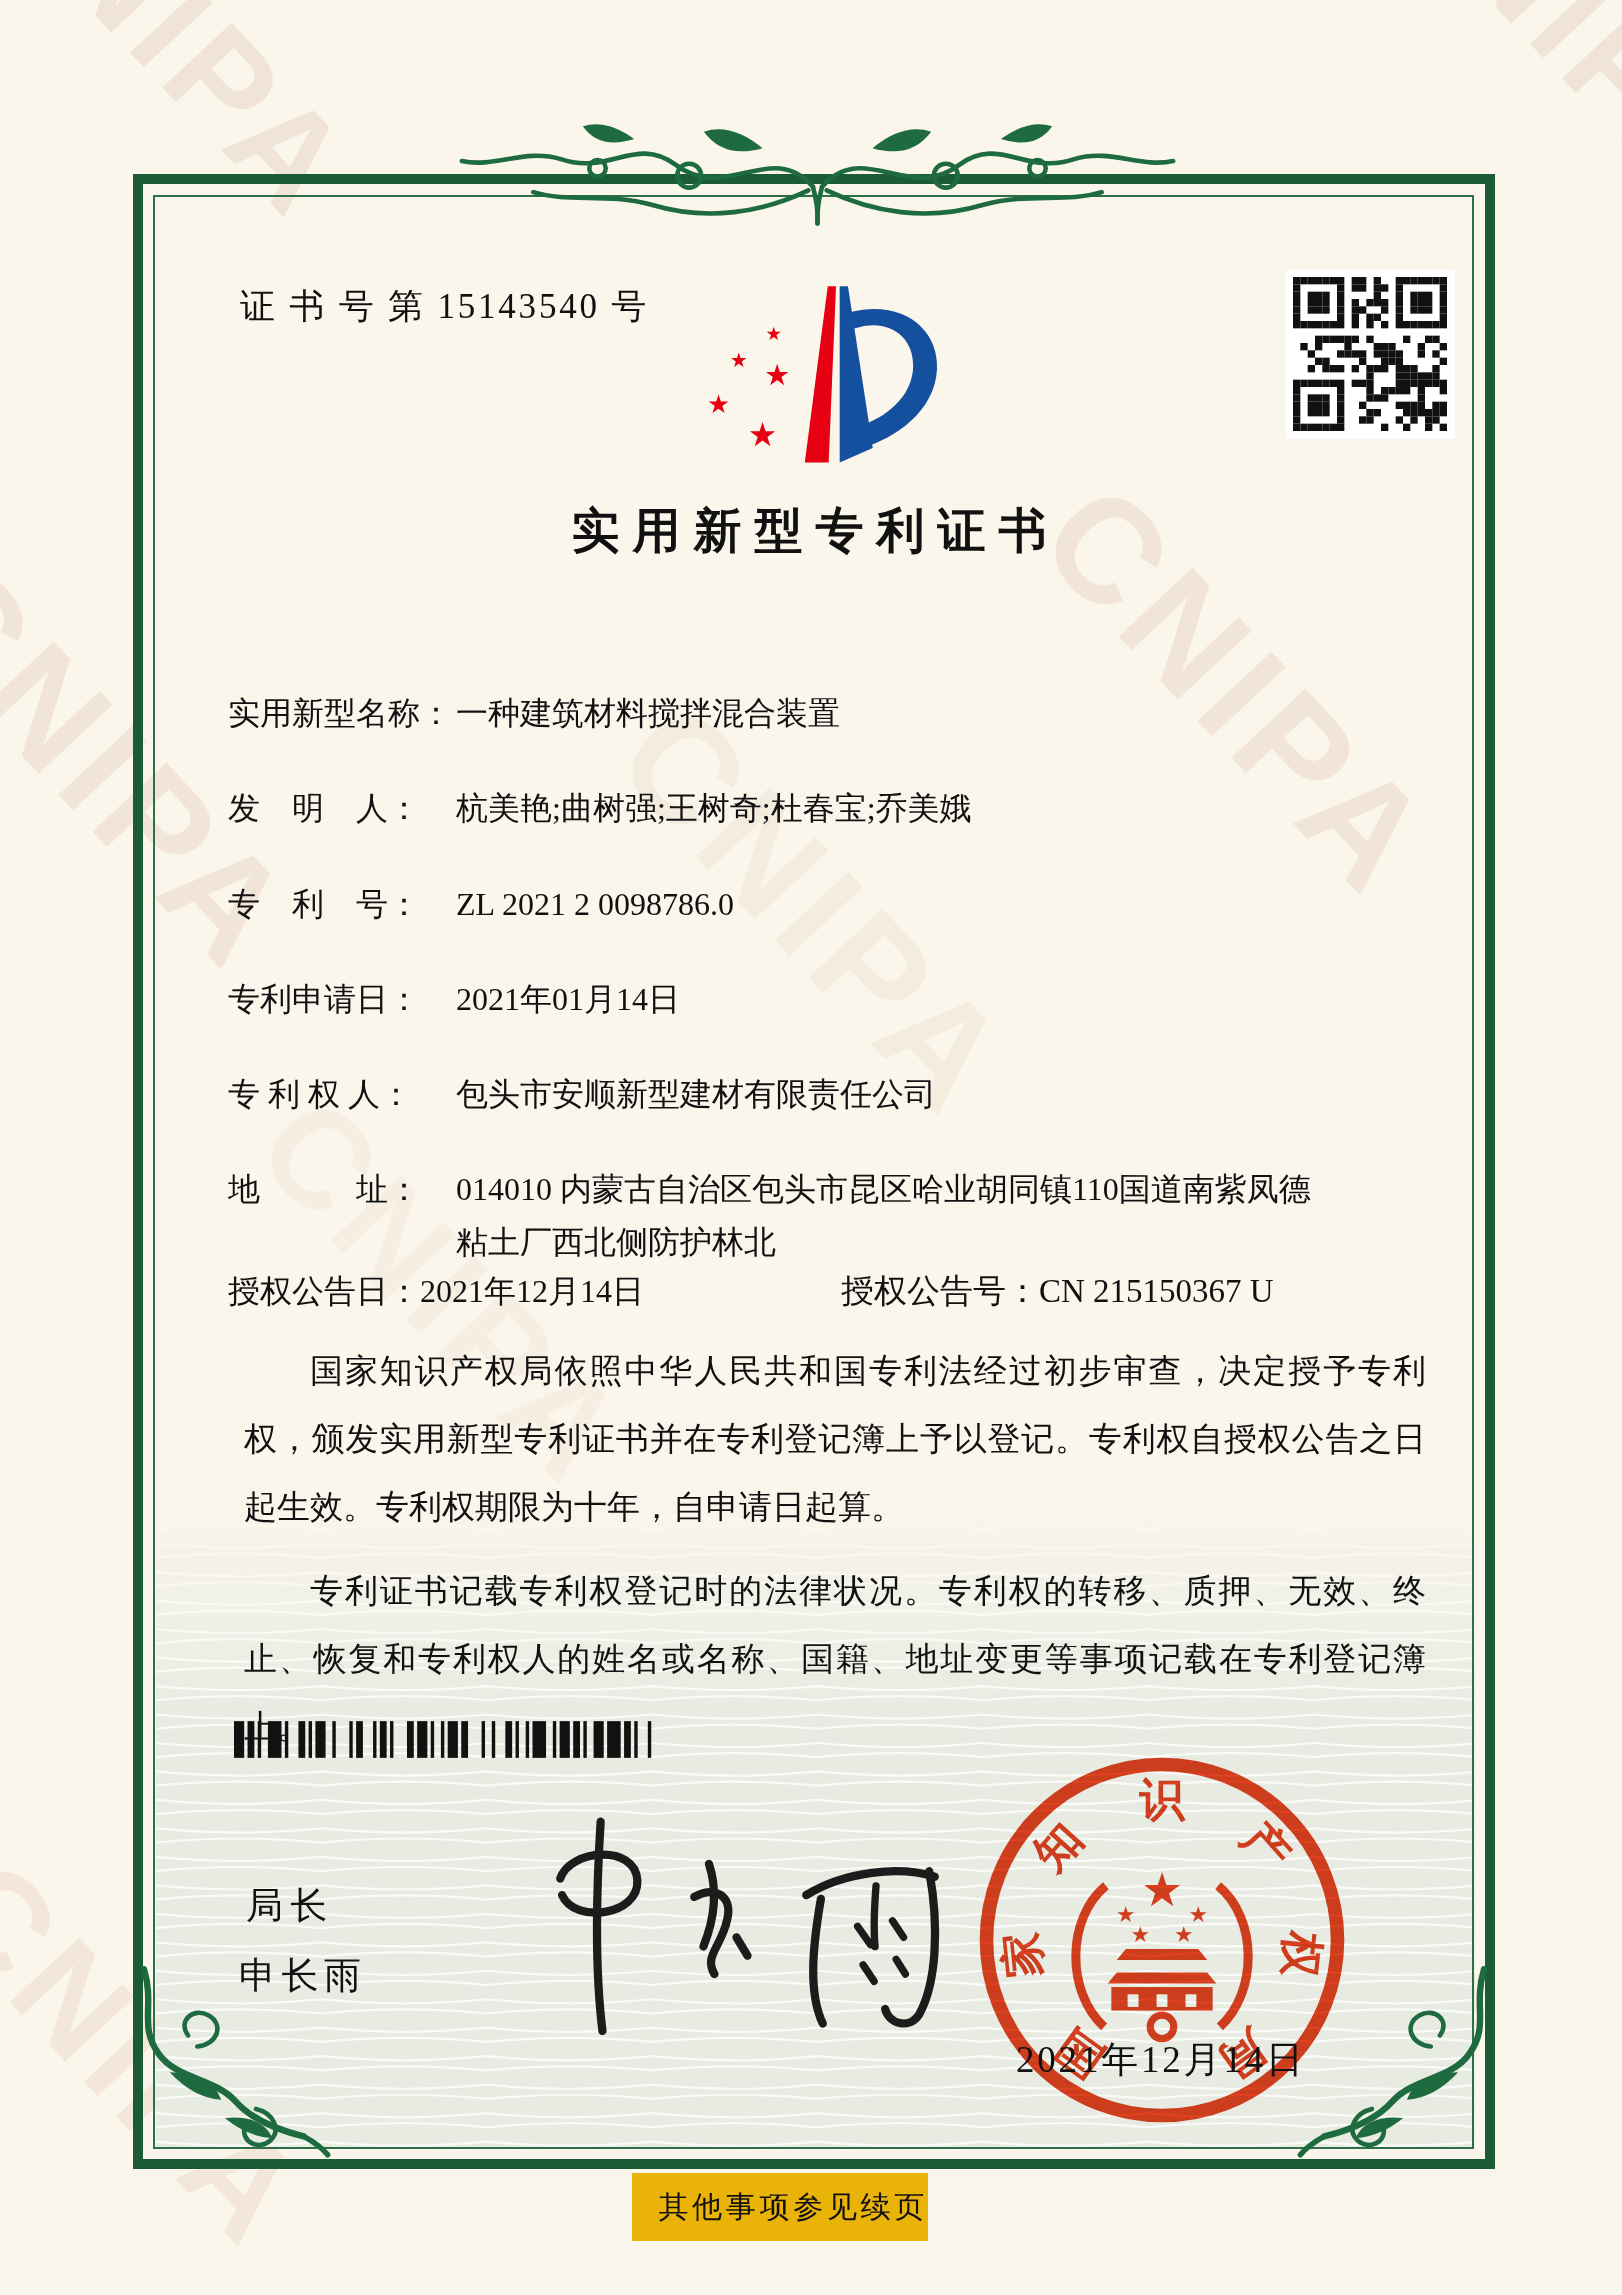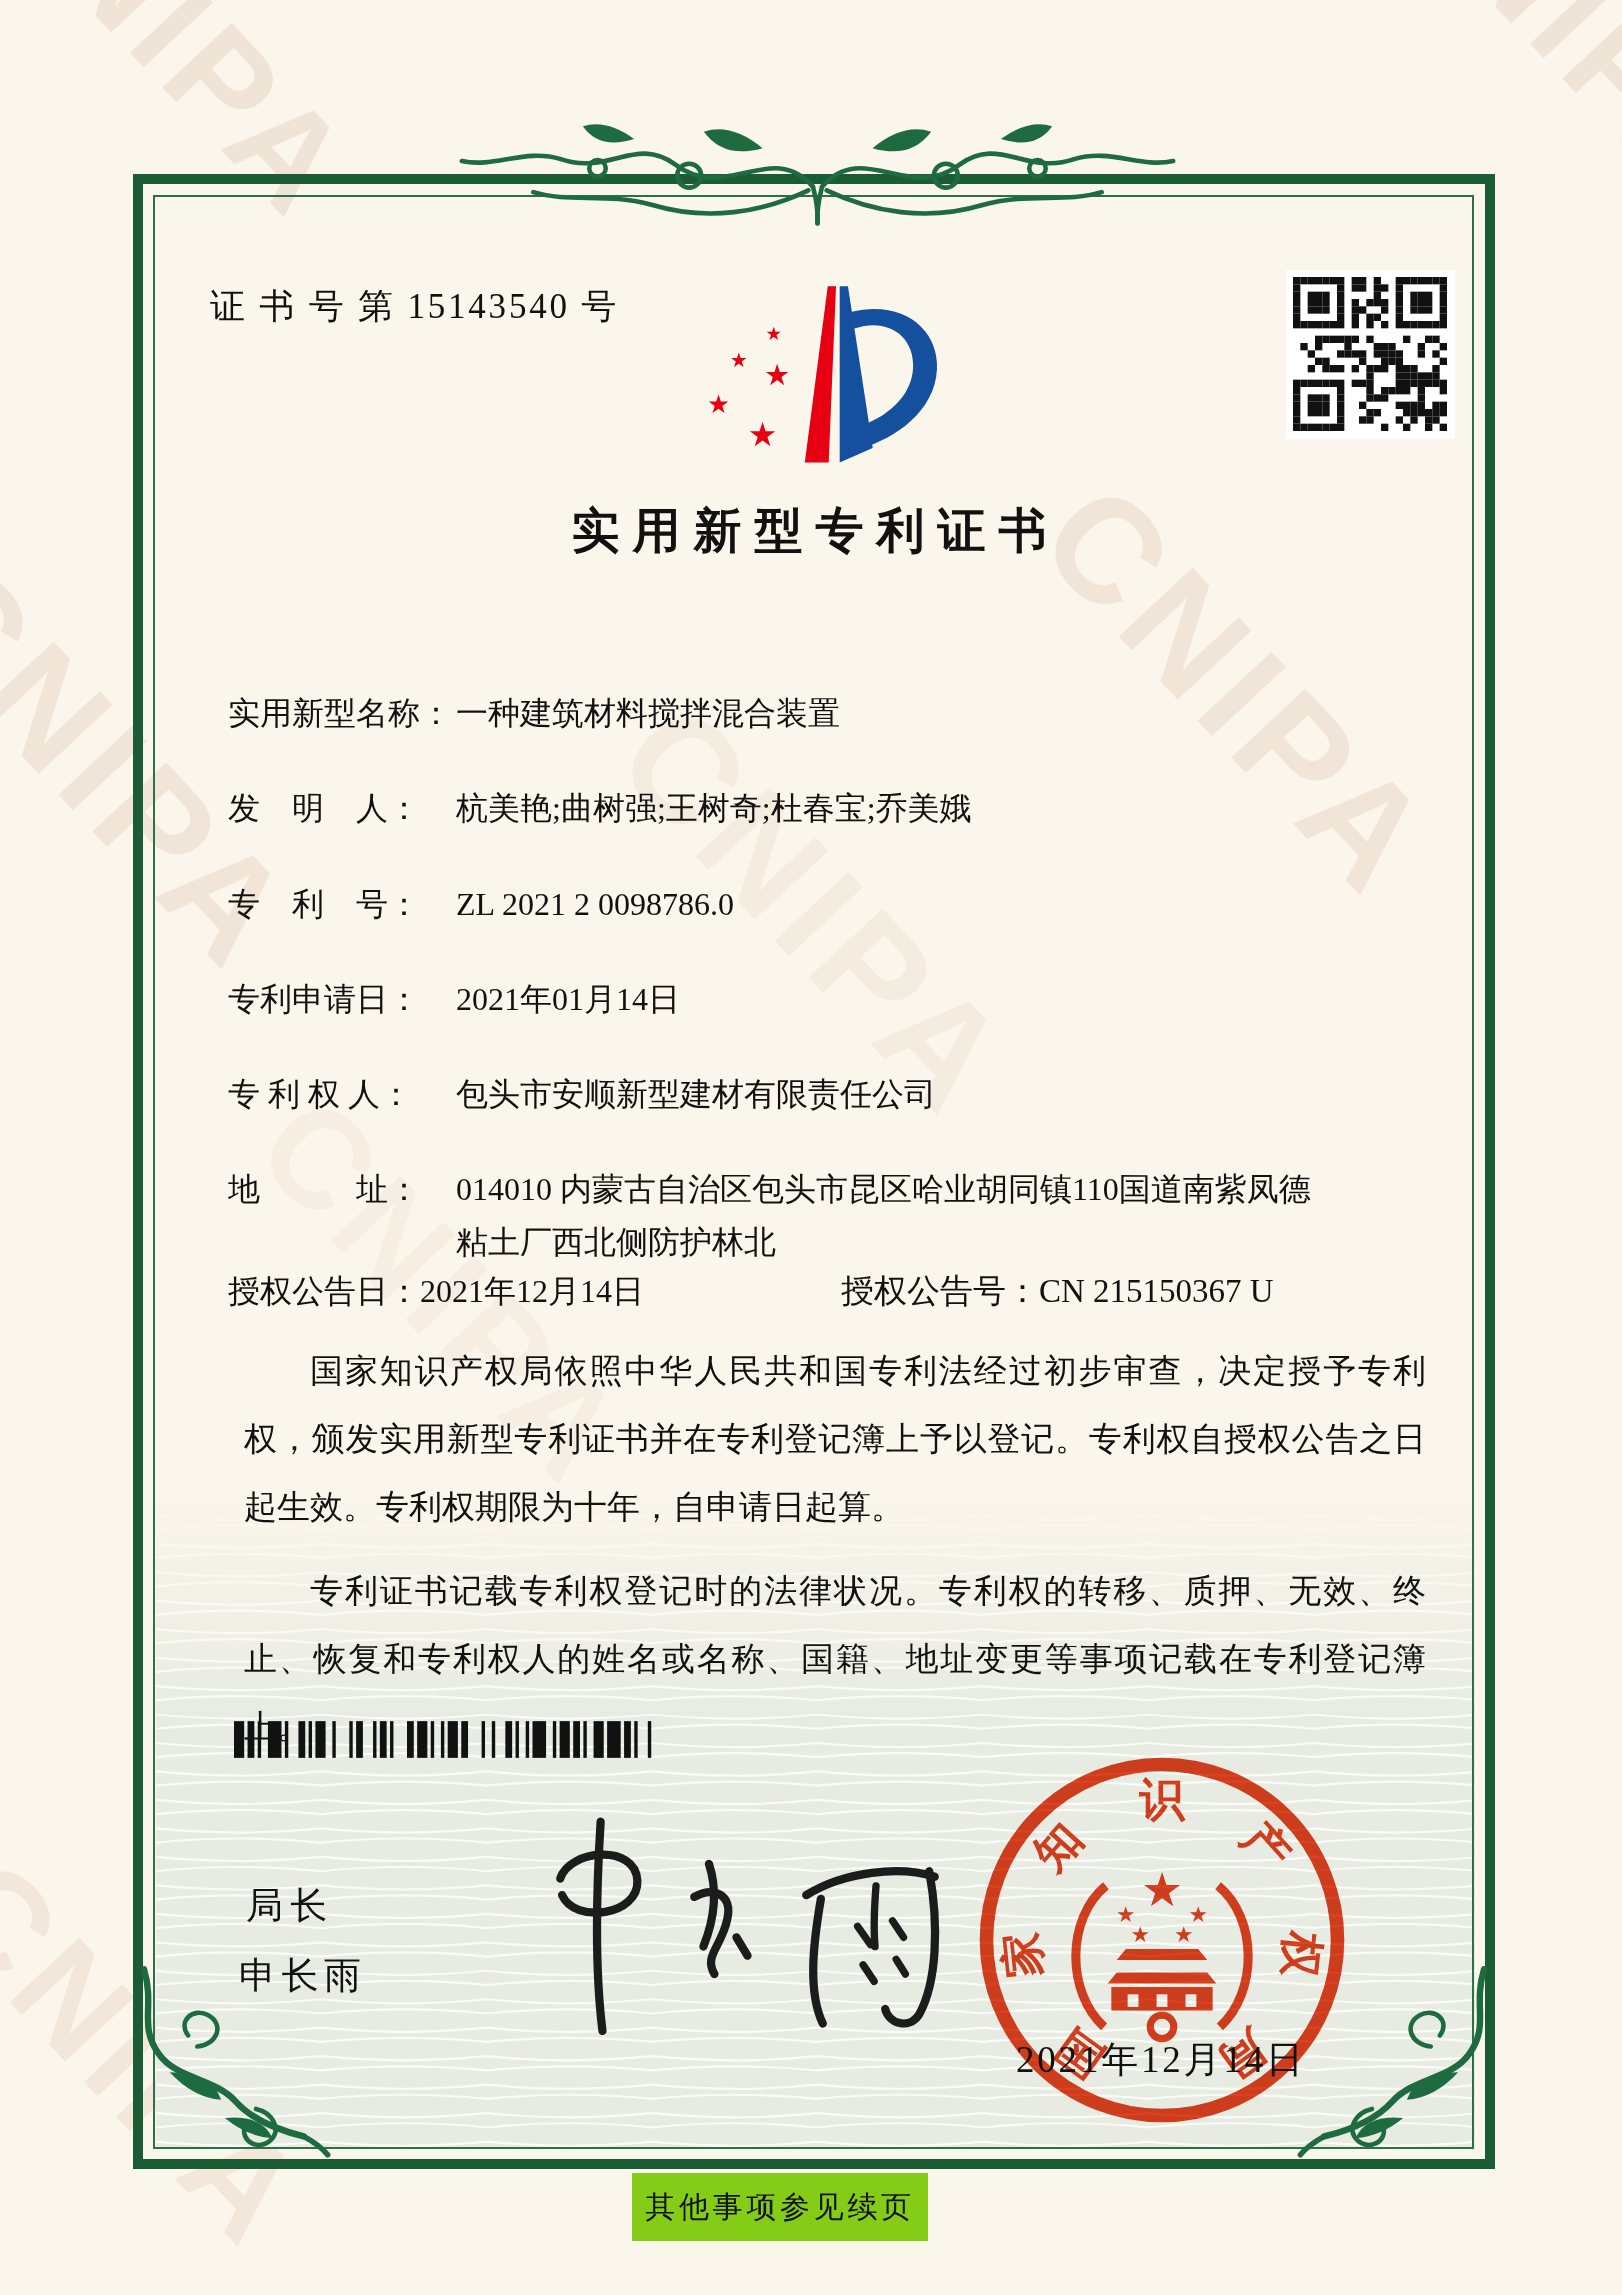--- a/index.html
+++ b/index.html
@@ -12,40 +12,40 @@
   .waves-wrap{position:absolute;left:156px;top:1483px;width:1319px;height:666px;z-index:1;}
   .waves-fade{position:absolute;left:0;top:0;width:100%;height:239px;
       background:linear-gradient(180deg,#fbf6ec 0%,rgba(251,246,236,0) 100%);}
   
   .frame-outer{position:absolute;left:133px;top:174px;width:1362px;height:1995px;box-sizing:border-box;
       border:10px solid #1c5c35;z-index:2;pointer-events:none;}
   .frame-inner{position:absolute;left:153px;top:195px;width:1321px;height:1954px;box-sizing:border-box;
       border:2.8px solid #2e6f49;z-index:2;pointer-events:none;}
   .deco{position:absolute;z-index:3;}
   
-  .cert-no{position:absolute;left:210px;top:283px;font-size:35px;letter-spacing:2.8px;z-index:3;}
+  .cert-no{position:absolute;left:240px;top:283px;font-size:35px;letter-spacing:2.8px;z-index:3;}
   .title{position:absolute;left:156px;top:499px;width:1319px;text-align:center;font-size:48px;
       font-weight:bold;letter-spacing:13px;z-index:3;}
   .row{position:absolute;left:228px;font-size:32px;line-height:53px;white-space:nowrap;z-index:3;}
   .flabel{display:inline-block;width:220px;}
   .fvalue{display:inline-block;vertical-align:top;}
   .wrapval{white-space:normal;width:872px;}
   .grant2{position:absolute;left:841px;top:1265px;font-size:33px;line-height:53px;white-space:nowrap;z-index:3;}
   .body-text{position:absolute;left:228px;top:1321px;width:1214px;font-size:33px;line-height:68px;
       text-align:justify;z-index:3;}
   .body-text p{margin:16px;text-indent:2em;}
   .signer-title{position:absolute;left:246px;top:1881px;font-size:37px;letter-spacing:7.3px;z-index:3;}
   .signer-name{position:absolute;left:239px;top:1951px;font-size:37px;letter-spacing:5.5px;z-index:3;}
   .seal-wrap{position:absolute;left:972px;top:1750px;width:380px;height:380px;z-index:4;
       mix-blend-mode:multiply;opacity:.93;}
   .seal-date{position:absolute;left:1016px;top:2035px;font-size:37px;letter-spacing:2.8px;z-index:5;color:#111;}
   .page-info{position:absolute;left:156px;top:2107px;width:1249px;text-align:center;font-size:28.5px;
       letter-spacing:3.7px;z-index:3;}
-  .note-box{position:absolute;left:632px;top:2173px;width:296px;height:68px;background:#84cc16;z-index:3;
-      display:flex;align-items:center;justify-content:center;}
+  .note-box{position:absolute;left:632px;top:2173px;width:296px;height:68px;background:#eab308;z-index:3;
+      display:flex;align-items:center;justify-content:flex-end;}
   .note-box span{font-size:30px;letter-spacing:3.7px;}
   .logo-wrap{position:absolute;left:691px;top:266px;z-index:3;}
   .qr-wrap{position:absolute;left:1286px;top:270px;z-index:3;background:#fff;padding:7.3px;}
   .barcode-wrap{position:absolute;left:234px;top:1721px;z-index:3;}
   .sig-wrap{position:absolute;left:496px;top:1807px;z-index:3;}
 </style>
 </head>
 <body>
 
 <div class="page">

